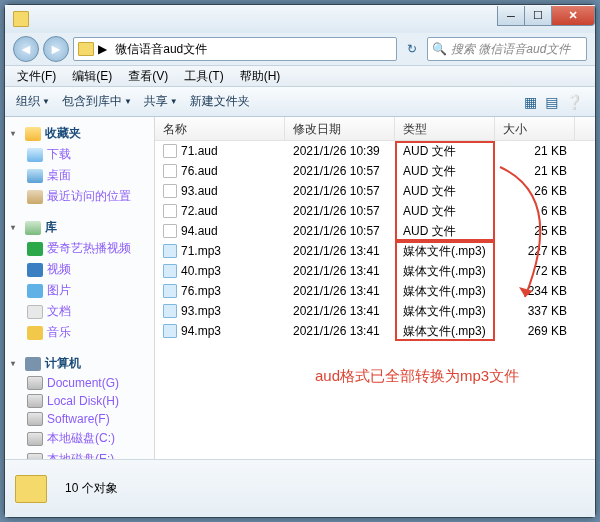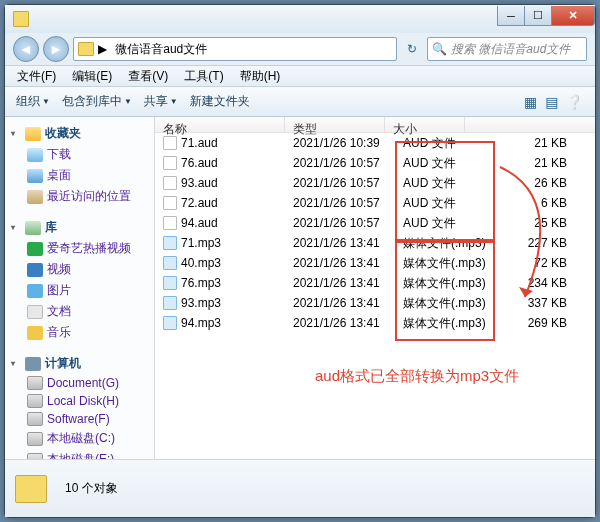--- a/index.html
+++ b/index.html
@@ -24,36 +24,36 @@
 .toolbar{height:30px;display:flex;align-items:center;padding:0 11px;gap:12px;background:linear-gradient(#f8fbfd,#e3edf5);border-bottom:1px solid #b9cad8}
 .tool-item{display:flex;align-items:center;gap:2px;color:#1b3a56}
 .tool-item .tri{font-size:8px}
 .tool-right{margin-left:auto;display:flex;gap:8px;color:#2b638f}
 .tool-right span{font-size:14px}
 .body{flex:1;display:flex;background:#fff;overflow:hidden}
 .sidebar{width:150px;border-right:1px solid #d9d9d9;padding:6px 4px;overflow:hidden;background:#fafcfe}
 .sb-group{margin-bottom:10px}
 .sb-head{display:flex;align-items:center;gap:4px;padding:2px 2px;color:#1b4b78;font-weight:bold}
 .sb-head .tri{font-size:8px;color:#666;width:10px}
-.sb-item{display:flex;align-items:center;gap:4px;padding:2px 0 2px 18px;color:#4c1d95}
+.sb-item{display:flex;align-items:center;gap:4px;padding:2px 0 2px 18px;color:#8b5cf6}
 .ico{width:16px;height:14px;flex-shrink:0;border-radius:2px}
 .i-fav{background:linear-gradient(#ffe28a,#f5b93a)}
 .i-dl{background:linear-gradient(#cdeafd,#6fb6e8)}
 .i-desk{background:linear-gradient(#bde1f7,#5aa0d6)}
 .i-rec{background:linear-gradient(#e7d6b8,#c9a86a)}
 .i-lib{background:linear-gradient(#cfe8d0,#7ab97c)}
 .i-vid1{background:#2aa84a}
 .i-vid{background:#3a7fc2}
 .i-pic{background:#5fb1e6}
 .i-doc{background:#e8e8e8;border:1px solid #bbb}
 .i-mus{background:#f2c84b}
 .i-pc{background:#7a93ad}
 .i-drv{background:linear-gradient(#e6e6e6,#bcbcbc);border:1px solid #999}
 .main{flex:1;position:relative;overflow:hidden}
-.cols{display:flex;height:16px;border-bottom:1px solid #e2e2e2;background:linear-gradient(#fdfdfd,#f1f1f1)}
+.cols{display:flex;height:24px;border-bottom:1px solid #e2e2e2;background:linear-gradient(#fdfdfd,#f1f1f1)}
 .col{padding:4px 8px;border-right:1px solid #e2e2e2;color:#333}
 .c-name{width:130px}.c-date{width:110px}.c-type{width:100px}.c-size{width:80px;}
 .rows{}
 .row{display:flex;height:20px;align-items:center}
 .cell{padding:0 8px;white-space:nowrap;overflow:hidden}
 .cell.c-name{display:flex;align-items:center;gap:4px}
 .f-ico{width:14px;height:14px;border:1px solid #bbb;background:#fff;border-radius:1px;flex-shrink:0}
 .f-ico.mp3{background:#d6ecfb;border-color:#7fb8e0}
 .cell.c-size{text-align:right}
 .annot-box1{position:absolute;border:2px solid #d43;top:24px;left:240px;width:100px;height:100px;pointer-events:none}
@@ -210,20 +210,21 @@
               <span>软件D</span>
             </div>
           </div>
       </div>
 
     </div>
 
     <div class="main">
       <div class="cols">
         <div class="col c-name">名称</div>
+        <div class="col c-date">修改日期</div>
         <div class="col c-type">类型</div>
         <div class="col c-size">大小</div>
       </div>
       <div class="rows" id="file-rows">
           <div class="row">
             <div class="cell c-name">
               <span class="f-ico aud"></span>
               <span>71.aud</span>
             </div>
             <div class="cell c-date">2021/1/26 10:39</div>

